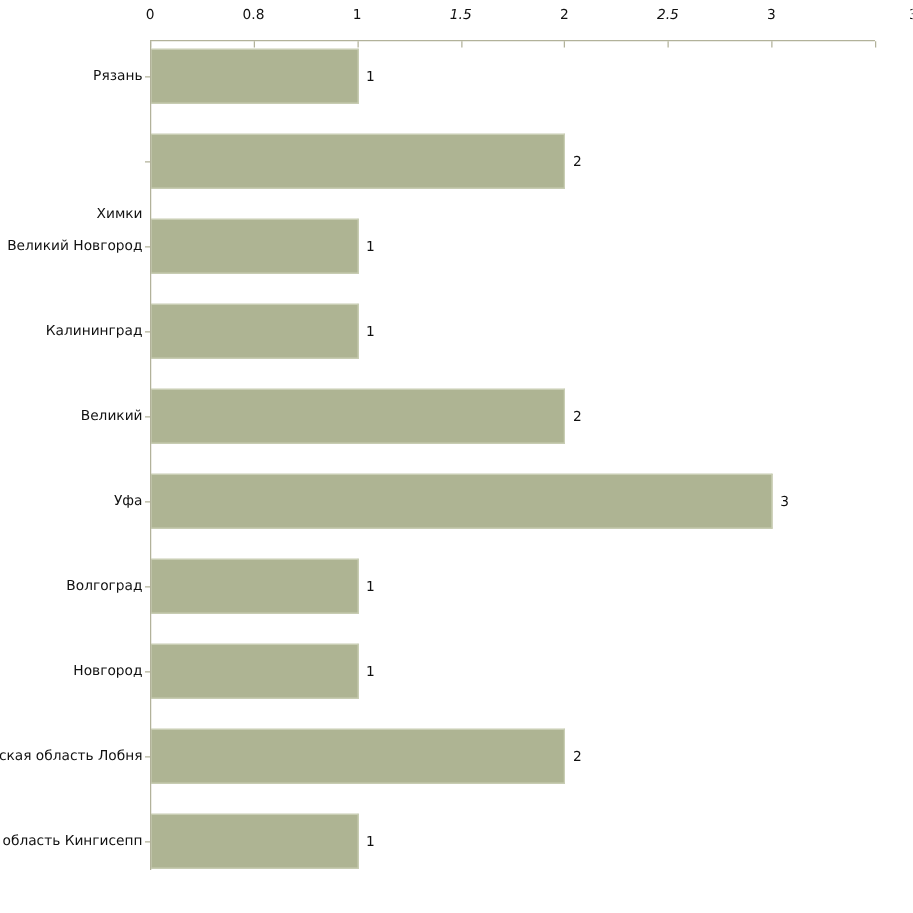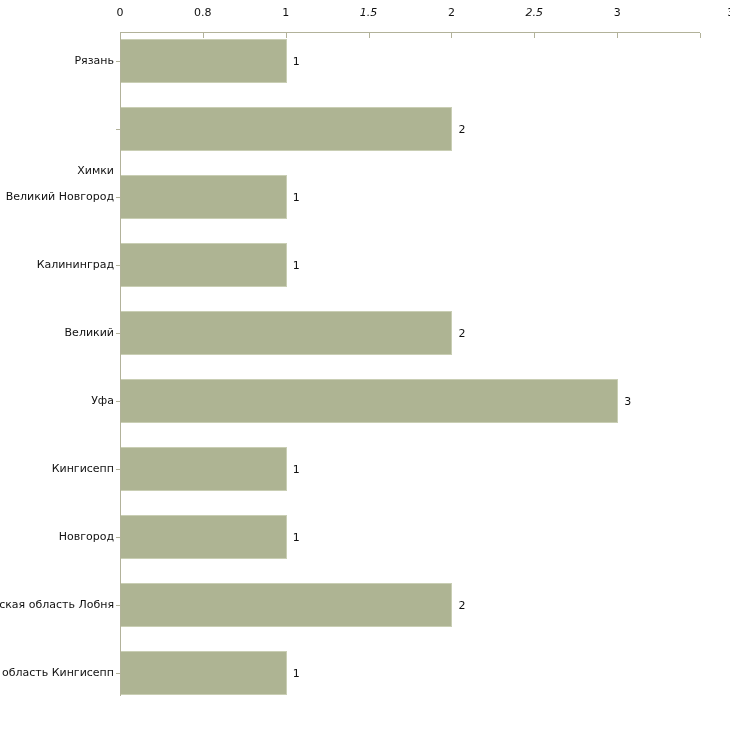--- a/index.html
+++ b/index.html
@@ -137,21 +137,21 @@
       <div class="cat-label" style="top: 131px; margin-top: 40px;">Химки</div>
       <div class="tick-mark-v" style="top: 197px;"></div>
       <div class="cat-label" style="top: 197px;">Великий Новгород</div>
       <div class="tick-mark-v" style="top: 265px;"></div>
       <div class="cat-label" style="top: 265px;">Калининград</div>
       <div class="tick-mark-v" style="top: 333px;"></div>
       <div class="cat-label" style="top: 333px;">Великий</div>
       <div class="tick-mark-v" style="top: 401px;"></div>
       <div class="cat-label" style="top: 401px;">Уфа</div>
       <div class="tick-mark-v" style="top: 469px;"></div>
-      <div class="cat-label" style="top: 469px;">Кингисепп</div>
+      <div class="cat-label" style="top: 469px;">Волгоград</div>
       <div class="tick-mark-v" style="top: 537px;"></div>
       <div class="cat-label" style="top: 537px;">Новгород</div>
       <div class="tick-mark-v" style="top: 605px;"></div>
       <div class="cat-label" style="top: 605px;">вская область Лобня</div>
       <div class="tick-mark-v" style="top: 673px;"></div>
       <div class="cat-label" style="top: 673px;">я область Кингисепп</div>
     </div>
   <div id="bars-layer">
       <div class="bar" style="top: 39px; width: 165.714px;"></div>
       <div class="bar-value" style="left: 292.714px; top: 61px;">1</div>

